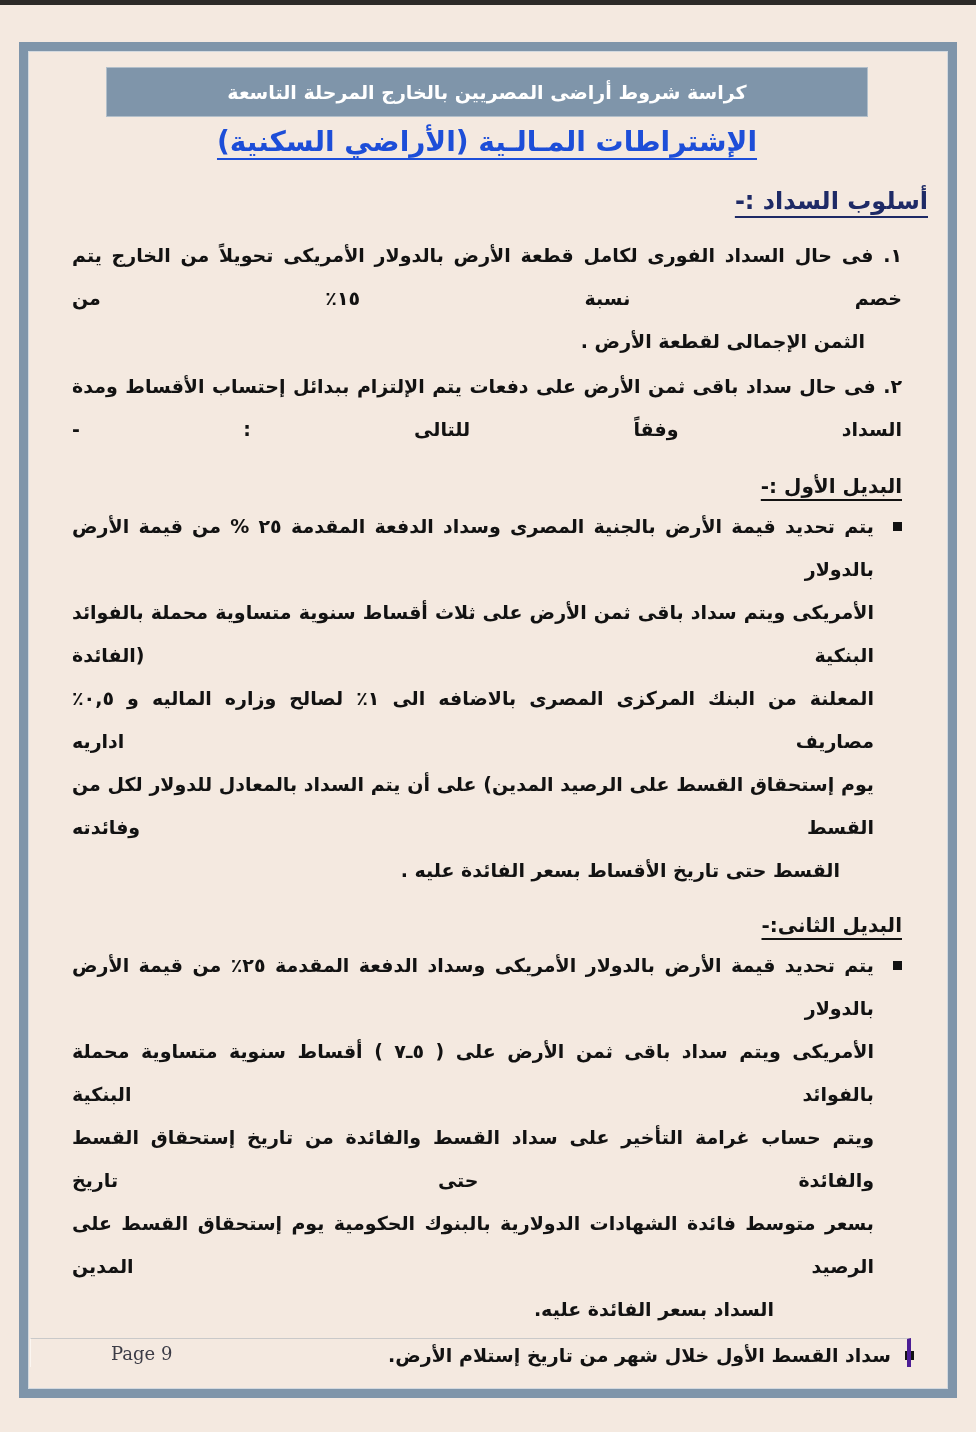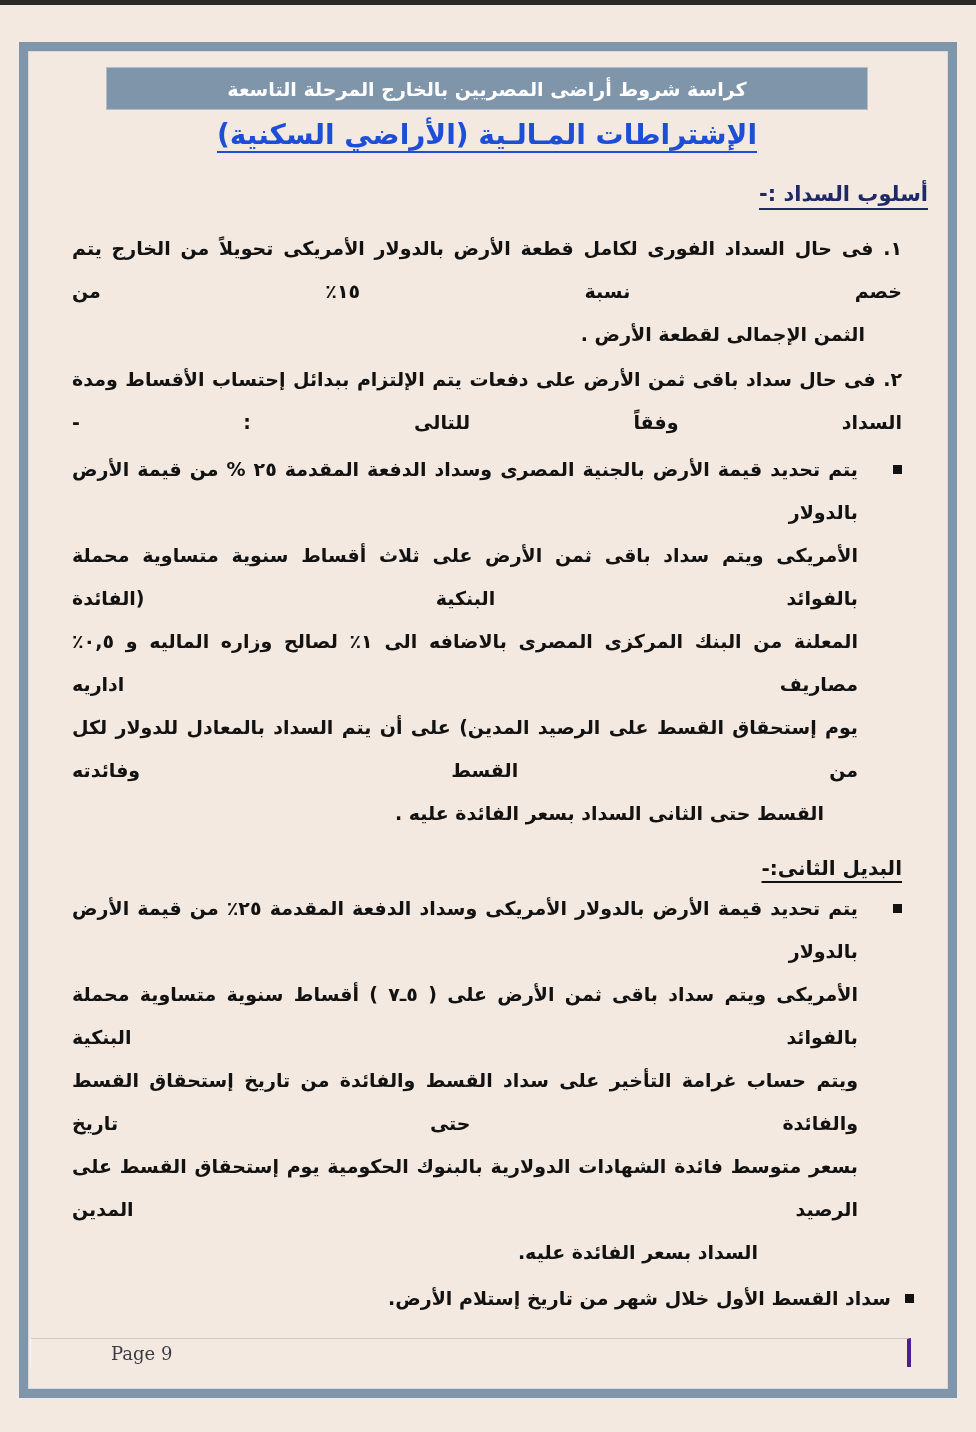--- a/index.html
+++ b/index.html
@@ -9,46 +9,46 @@
     font-family:"DejaVu Sans", sans-serif;
   }
   .top-strip{position:absolute;top:0;left:0;width:976px;height:5px;background:#2c2a28;}
   .frame{
     position:absolute;left:19px;top:42px;width:938px;height:1356px;
     border:9px solid #7f95aa;box-sizing:border-box;background:#f4e9e0;
   }
   .frame-inner-line{position:absolute;inset:0;border:1px solid #d3d9df;pointer-events:none;}
   .content{position:absolute;inset:0;padding:16px 46px 0 44px;direction:rtl;box-sizing:border-box;}
   .banner{
-    width:762px;height:43px;margin:0 auto;background:#7f95aa;border:1px solid #b2bfca;
+    width:762px;height:50px;margin:0 auto;background:#7f95aa;border:1px solid #b2bfca;
     box-sizing:border-box;display:flex;align-items:center;justify-content:center;
     color:#ffffff;font-size:19px;font-weight:bold;
   }
   .title{
     text-align:center;color:#1d4ed8;font-size:28px;font-weight:bold;margin-top:8px;
     text-decoration:underline;text-decoration-thickness:2px;text-underline-offset:7px;
   }
   .section-heading{
-    color:#1e2a66;font-size:21px;font-weight:bold;text-align:right;
+    color:#1e2a66;font-size:24px;font-weight:bold;text-align:right;
     margin:26px -26px 0 0;line-height:34px;
     text-decoration:underline;text-decoration-thickness:2px;text-underline-offset:7px;
   }
   .body-text{font-size:19px;font-weight:bold;color:#121212;line-height:43px;}
   .just{text-align:justify;text-align-last:justify;}
   .rline{text-align:right;white-space:nowrap;}
   .item1{margin-top:16px;}
   .item1-l2{margin-right:37px;}
   .item2{margin-top:2px;}
   .alt-heading{
     font-size:20px;font-weight:bold;color:#121212;text-align:right;line-height:30px;
     text-decoration:underline;text-decoration-thickness:2px;text-underline-offset:6px;
   }
   .alt1-heading{margin-top:20px;}
   .alt2-heading{margin-top:18px;}
-  .bullet-para{display:flex;margin-top:4px;gap:16px;}
+  .bullet-para{display:flex;margin-top:4px;}
   .bullet-marker{width:9px;height:9px;background:#121212;flex:none;margin-top:17px;margin-left:19px;}
   .bullet-text{flex:1;min-width:0;}
   .alt1-last{margin-right:34px;}
   .alt2-last{margin-right:100px;}
   .bottom-bullets{margin-top:2px;margin-right:-12px;}
   .bottom-bullet{display:flex;line-height:44px;}
   .bottom-bullet .bullet-marker{margin-top:18px;margin-left:14px;}
   .footer{
     position:absolute;left:2px;bottom:22px;width:876px;height:28px;
     border-top:1px solid #c9c9c9;border-right:4px solid #4c1d95;border-left:1px solid #fbf6f1;
@@ -77,29 +77,30 @@
 
     <div class="section-heading">أسلوب السداد :-</div>
 
     <div class="body-text item1">
       <div class="just">١.  فى حال السداد الفورى لكامل قطعة الأرض بالدولار الأمريكى تحويلاً من الخارج يتم خصم نسبة ١٥٪ من</div>
       <div class="rline item1-l2">الثمن الإجمالى لقطعة الأرض .</div>
     </div>
 
     <div class="body-text item2 just">٢.  فى حال سداد باقى ثمن الأرض على دفعات يتم الإلتزام ببدائل إحتساب الأقساط ومدة السداد وفقاً للتالى : -</div>
 
+    <div class="alt-heading alt1-heading">البديل الأول :-</div>
 
     <div class="bullet-para">
       <span class="bullet-marker"></span>
       <div class="bullet-text body-text">
         <div class="just">يتم تحديد قيمة الأرض بالجنية المصرى وسداد الدفعة المقدمة ٢٥ % من قيمة الأرض بالدولار</div>
         <div class="just">الأمريكى ويتم سداد باقى ثمن الأرض على ثلاث أقساط سنوية متساوية محملة بالفوائد البنكية (الفائدة</div>
         <div class="just">المعلنة من البنك المركزى المصرى بالاضافه الى ١٪ لصالح وزاره الماليه و ٠,٥٪ مصاريف اداريه</div>
         <div class="just">يوم إستحقاق القسط على الرصيد المدين) على أن يتم السداد بالمعادل للدولار لكل من القسط وفائدته</div>
-        <div class="rline alt1-last">القسط حتى الثانى السداد بسعر الفائدة عليه .</div>
+        <div class="rline alt1-last">القسط حتى تاريخ الأقساط بسعر الفائدة عليه .</div>
       </div>
     </div>
 
     <div class="alt-heading alt2-heading">البديل الثانى:-</div>
 
     <div class="bullet-para">
       <span class="bullet-marker"></span>
       <div class="bullet-text body-text">
         <div class="just">يتم تحديد قيمة الأرض بالدولار الأمريكى وسداد الدفعة المقدمة ٢٥٪ من قيمة الأرض بالدولار</div>
         <div class="just">الأمريكى ويتم سداد باقى ثمن الأرض على ( ٥ـ٧ ) أقساط سنوية متساوية محملة بالفوائد البنكية</div>

